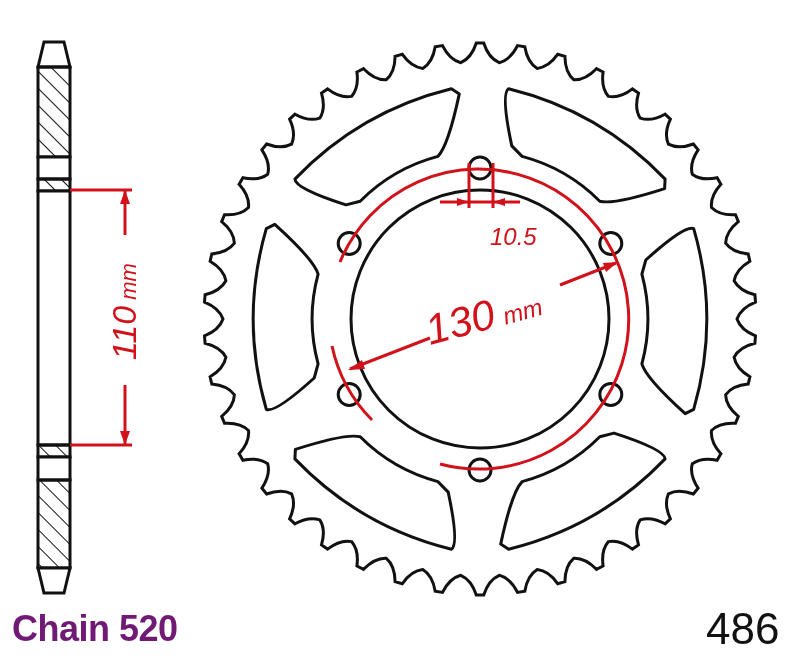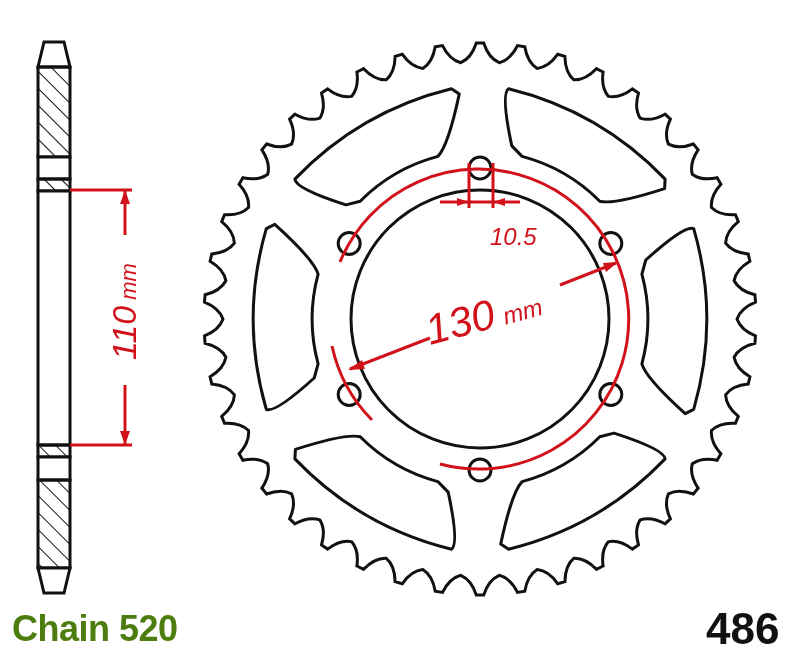--- a/index.html
+++ b/index.html
@@ -1,19 +1,19 @@
 <!DOCTYPE html>
 <html><head>
 <meta charset="utf-8">
 <style>
   html, body { margin: 0; padding: 0; background: #ffffff; }
   body { width: 800px; height: 668px; position: relative; overflow: hidden; font-family: "Liberation Sans", sans-serif; }
   #drawing { position: absolute; left: 0; top: 0; width: 800px; height: 668px; }
-  .label-chain { position: absolute; left: 12px; top: 608px; font-size: 36px; font-weight: bold; color: #4d7c0f; letter-spacing: -0.5px; }
-  .label-part { position: absolute; left: 706px; top: 604px; font-size: 44px; font-weight: bold; color: #111; }
+  .label-chain { position: absolute; left: 12px; top: 608px; font-size: 36px; font-weight: bold; color: #701a75; letter-spacing: -0.5px; }
+  .label-part { position: absolute; left: 706px; top: 604px; font-size: 44px; font-weight: normal; color: #111; }
   .dim-text { font-family: "Liberation Sans", sans-serif; fill: #d1121b; font-style: italic; }
 </style>
 </head>
 <body>
 
 <svg id="drawing" viewBox="0 0 800 668" xmlns="http://www.w3.org/2000/svg">
   <defs>
     <pattern id="hatch" patternUnits="userSpaceOnUse" width="12" height="12" patternTransform="rotate(-45)">
       <line x1="0" y1="0" x2="0" y2="12" stroke="#111" stroke-width="2"></line>
     </pattern>

